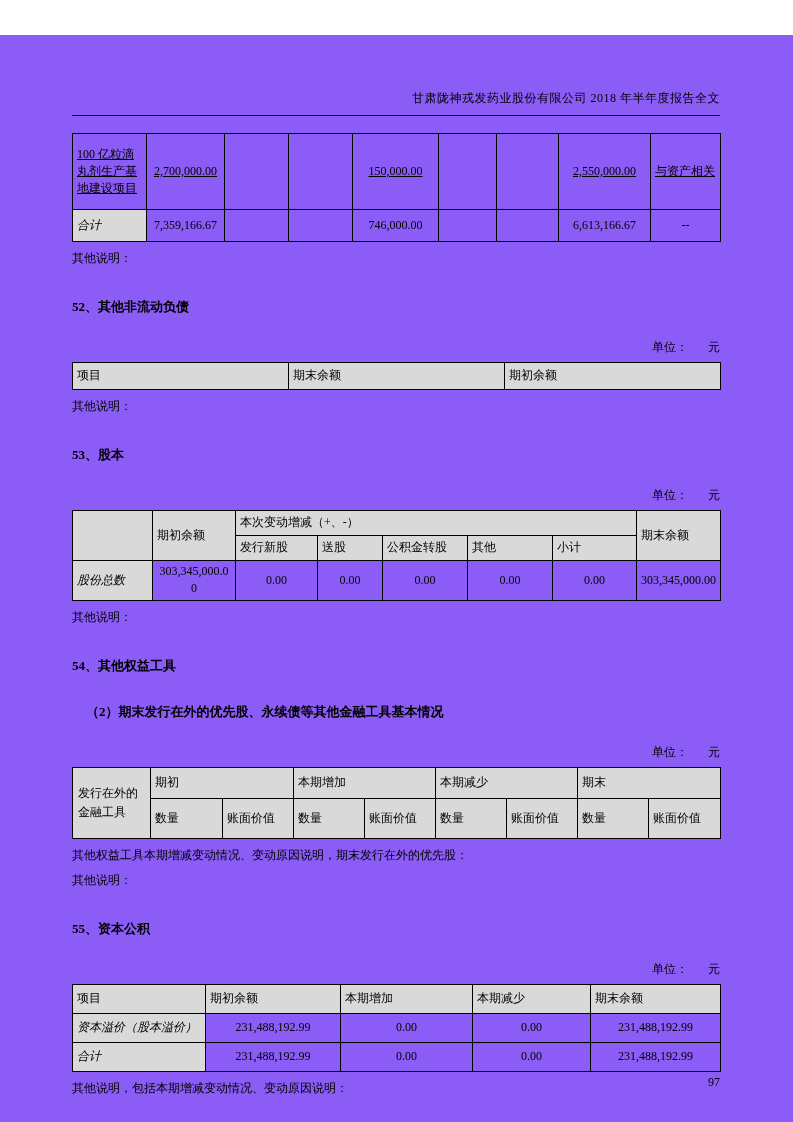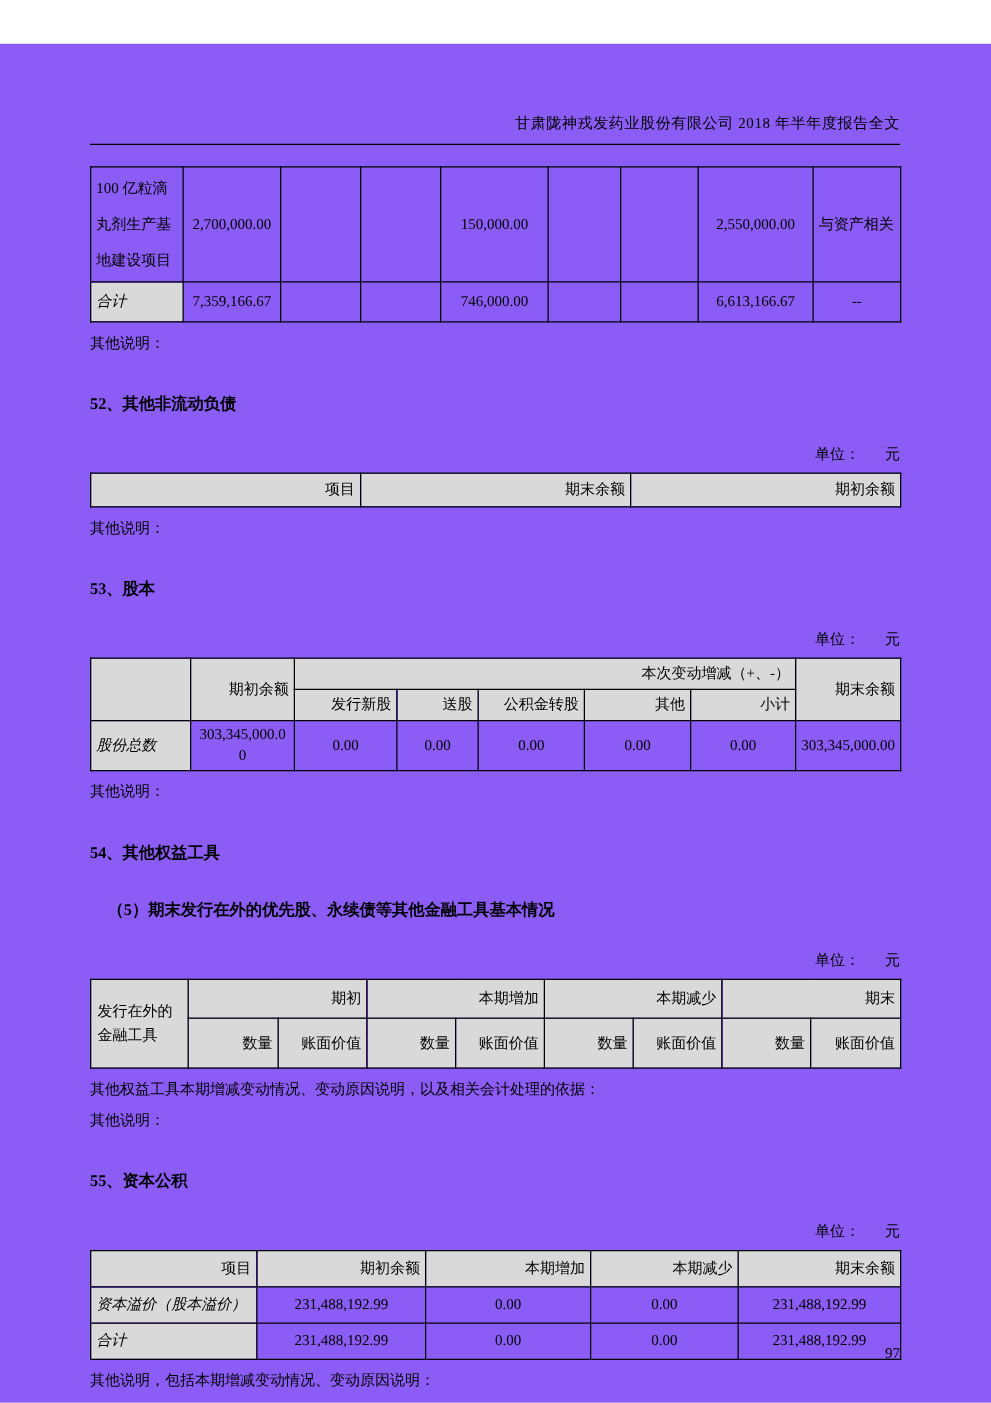--- a/index.html
+++ b/index.html
@@ -15,27 +15,27 @@
     padding-bottom:8px; border-bottom:1px solid #000;
   }
   table.tbl {
     border-collapse:collapse; table-layout:fixed; width:648px;
     font-size:12px; line-height:1.45;
   }
   .tbl td {
     border:1px solid #000; padding:2px 4px; vertical-align:middle; overflow:hidden;
     word-break:break-all;
   }
-  .hdr { background:#d9d9d9; text-align:right; }
+  .hdr { background:#d9d9d9; text-align:left; }
   .gray { background:#d9d9d9;font-style:italic; }
   .num { text-align:center; }
   .left { text-align:left; }
   .center { text-align:center; }
   .t1 { margin-top:17px; }
-  .t1 .row-main td { height:88px; line-height:29px; }
+  .t1 .row-main td { height:76px; line-height:17px;text-decoration:underline; }
   .t1 .row-total td { height:32px; }
   .t52 td { height:27px; }
   .t53 .hrow td { height:25px; }
   .t53 .drow td { height:30px; }
   .t54 .hrow1 td { height:26px; }
   .t54 .hrow2 td { height:33px; }
   .t54 .instr { text-align:left; line-height:19px; padding:16px 5px; }
   .t55 td { height:29px; }
   .note { font-size:12px; margin-top:8px; }
   .heading { font-weight:bold; font-size:13px; margin-top:31px; }
@@ -147,21 +147,21 @@
       <td class="num">0.00</td>
       <td class="num">0.00</td>
       <td class="num">0.00</td>
       <td class="num">303,345,000.00</td>
     </tr>
   </tbody>
     </table>
   <div class="note">其他说明：</div>
 
   <div class="heading">54、其他权益工具</div>
-  <div class="sub-heading">（5）期末发行在外的优先股、永续债等其他金融工具基本情况</div>
+  <div class="sub-heading">（2）期末发行在外的优先股、永续债等其他金融工具基本情况</div>
   <div class="unit-line">
     <span>单位：</span><span class="unit-value">元</span>
   </div>
   <table class="tbl t54">
     <colgroup>
       <col style="width:78px">
         <col style="width:72px">
         <col style="width:71px">
       <col style="width:71px">
         <col style="width:71px">
@@ -183,21 +183,21 @@
       <td class="hdr">账面价值</td>
       <td class="hdr">数量</td>
       <td class="hdr">账面价值</td>
       <td class="hdr">数量</td>
       <td class="hdr">账面价值</td>
       <td class="hdr">数量</td>
       <td class="hdr">账面价值</td>
     </tr>
   </tbody>
     </table>
-  <div class="note">其他权益工具本期增减变动情况、变动原因说明，以及相关会计处理的依据：</div>
+  <div class="note">其他权益工具本期增减变动情况、变动原因说明，期末发行在外的优先股：</div>
   <div class="note">其他说明：</div>
 
   <div class="heading">55、资本公积</div>
   <div class="unit-line">
     <span>单位：</span><span class="unit-value">元</span>
   </div>
   <table class="tbl t55">
     <colgroup>
       <col style="width:133px">
         <col style="width:135px">

